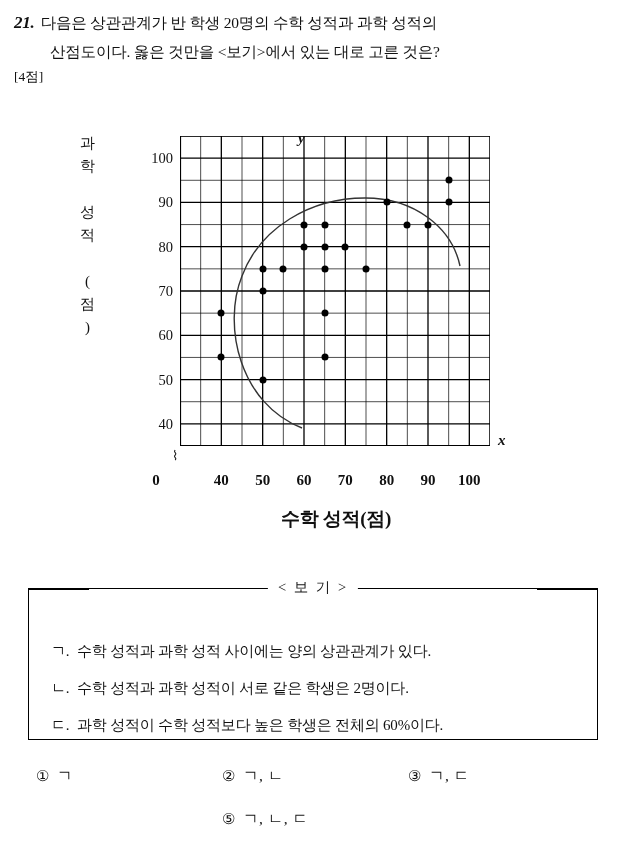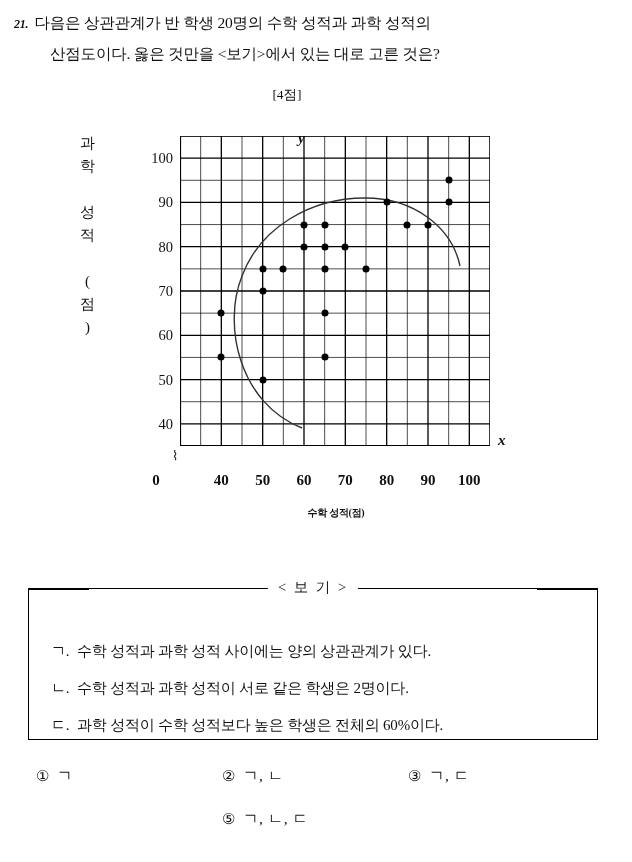--- a/index.html
+++ b/index.html
@@ -26,32 +26,32 @@
   .q-line {
     display: block;
     font-size: 15.5px;
     line-height: 29px;
     letter-spacing: -0.2px;
     white-space: pre;
   }
   #q-number {
     font-style: italic;
     font-weight: bold;
-    font-size: 12px;
+    font-size: 17px;
     font-family: "Liberation Serif", serif;
     margin-right: 6px;
   }
   .q-line.second {
     margin-left: 36px;
   }
   #points-line {
     display: block;
-    text-align: center;
+    text-align: left;
     font-size: 13.5px;
-    margin-top: 18px;
+    margin-top: 2px;
     padding-right: 58px;
   }
 
   
   #chart-area {
     position: absolute;
     left: 0;
     top: 118px;
     width: 632px;
     height: 440px;
@@ -109,21 +109,21 @@
     width: 7px; height: 7px;
     background: #000;
     border-radius: 50%;
     transform: translate(-50%, -50%);
   }
   #x-axis-title {
     position: absolute;
     left: 0; right: 0;
     top: 388px;
     text-align: center;
-    font-size: 10px;
+    font-size: 19px;
     font-weight: bold;
     letter-spacing: -0.3px;
     padding-left: 40px;
   }
   #axis-break {
     position: absolute;
     left: 172px;
     top: 330px;
     font-size: 13px;
   }

